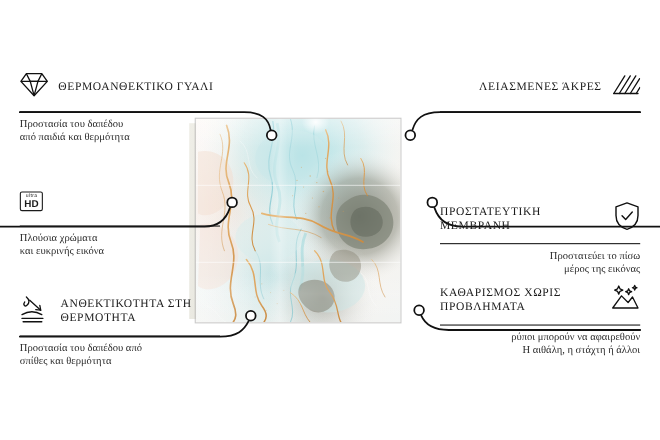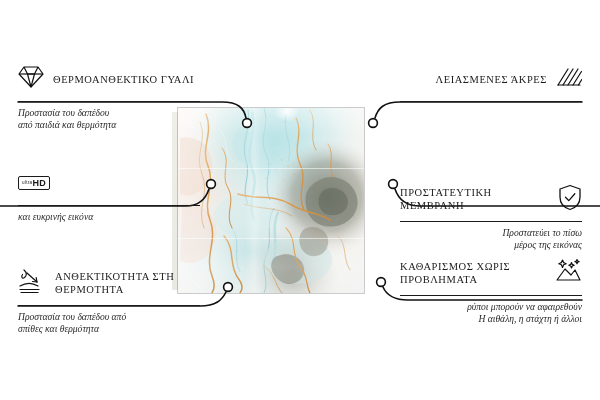--- a/index.html
+++ b/index.html
@@ -57,29 +57,28 @@
     font-size:10.5px;letter-spacing:.55px;color:#1b1b1b;
     line-height:13px;font-weight:400;
   }
   .feature.left .ftitle{text-align:left;}
   .feature.right .ftitle{text-align:left;}
   .rule{
     height:1px;background:#1b1b1b;margin-top:5px;width:100%;
   }
   .fbody{
     font-family:"Liberation Serif", serif;
-    font-style:italic;
     font-size:9.6px;line-height:11.6px;color:#2a2a2a;margin-top:5px;
   }
   .feature.left .fbody{text-align:left;}
   .feature.right .fbody{text-align:right;}
   .icon{flex:0 0 auto;display:block;}
   .hdbox{
     border:1px solid #1b1b1b;border-radius:2px;padding:1px 3px 1px 3px;
-    display:flex;flex-direction:row;align-items:center;justify-content:center;
+    display:flex;flex-direction:column;align-items:center;justify-content:center;
     line-height:1;
   }
   .hdbox .u{font-family:"Liberation Sans",sans-serif;font-size:4.6px;letter-spacing:.3px;color:#1b1b1b;}
   .hdbox .h{font-family:"Liberation Sans",sans-serif;font-size:9px;font-weight:700;letter-spacing:.2px;color:#1b1b1b;margin-top:.5px;}
 </style>
 </head>
 <body>
 
 <div id="stage">
 
@@ -274,20 +273,21 @@
 
   <div class="feature left" style="left:18px;top:166px;">
     <div class="head">
       <span class="icon hdbox">
         <span class="u">ultra</span>
         <span class="h">HD</span>
       </span>
     </div>
     <div class="rule"></div>
     <div class="fbody">
+      <div>Πλούσια χρώματα</div>
       <div>και ευκρινής εικόνα</div>
     </div>
   </div>
 
   <div class="feature left" style="left:18px;top:266px;">
     <div class="head">
       <span class="icon">
         <svg width="28" height="26" viewBox="0 0 28 26">
           <g fill="none" stroke="#111" stroke-width="1.2" stroke-linecap="round" stroke-linejoin="round">
             <path d="M6 2 C 9 4.5, 9 7.5, 6.5 9.5 C 4 11.5, 3 8.5, 4.5 6.5"></path>

